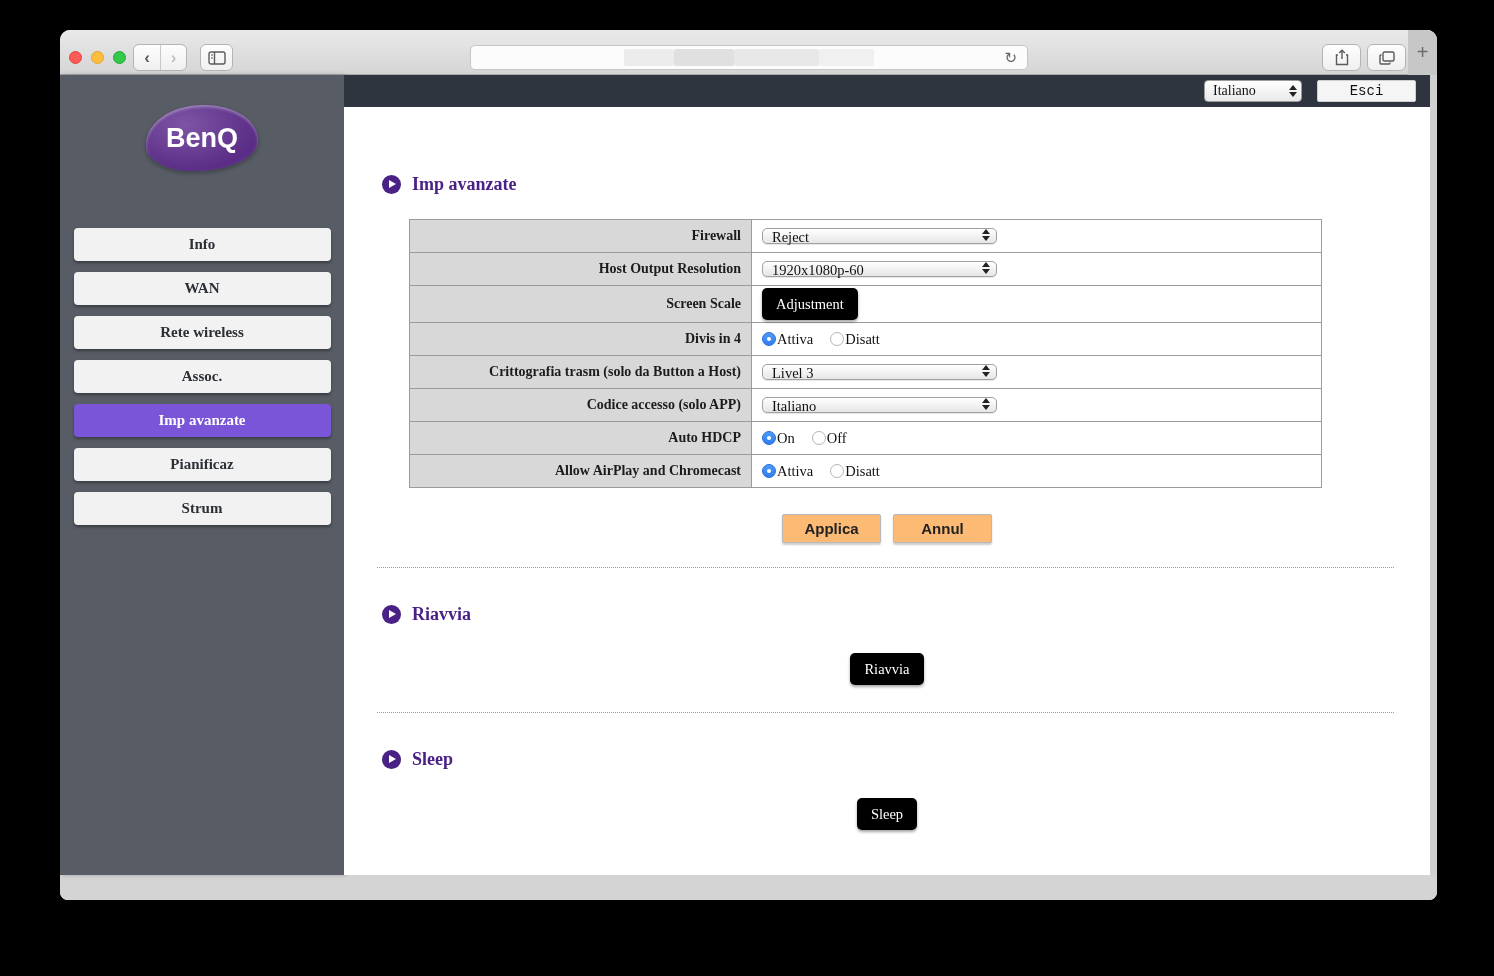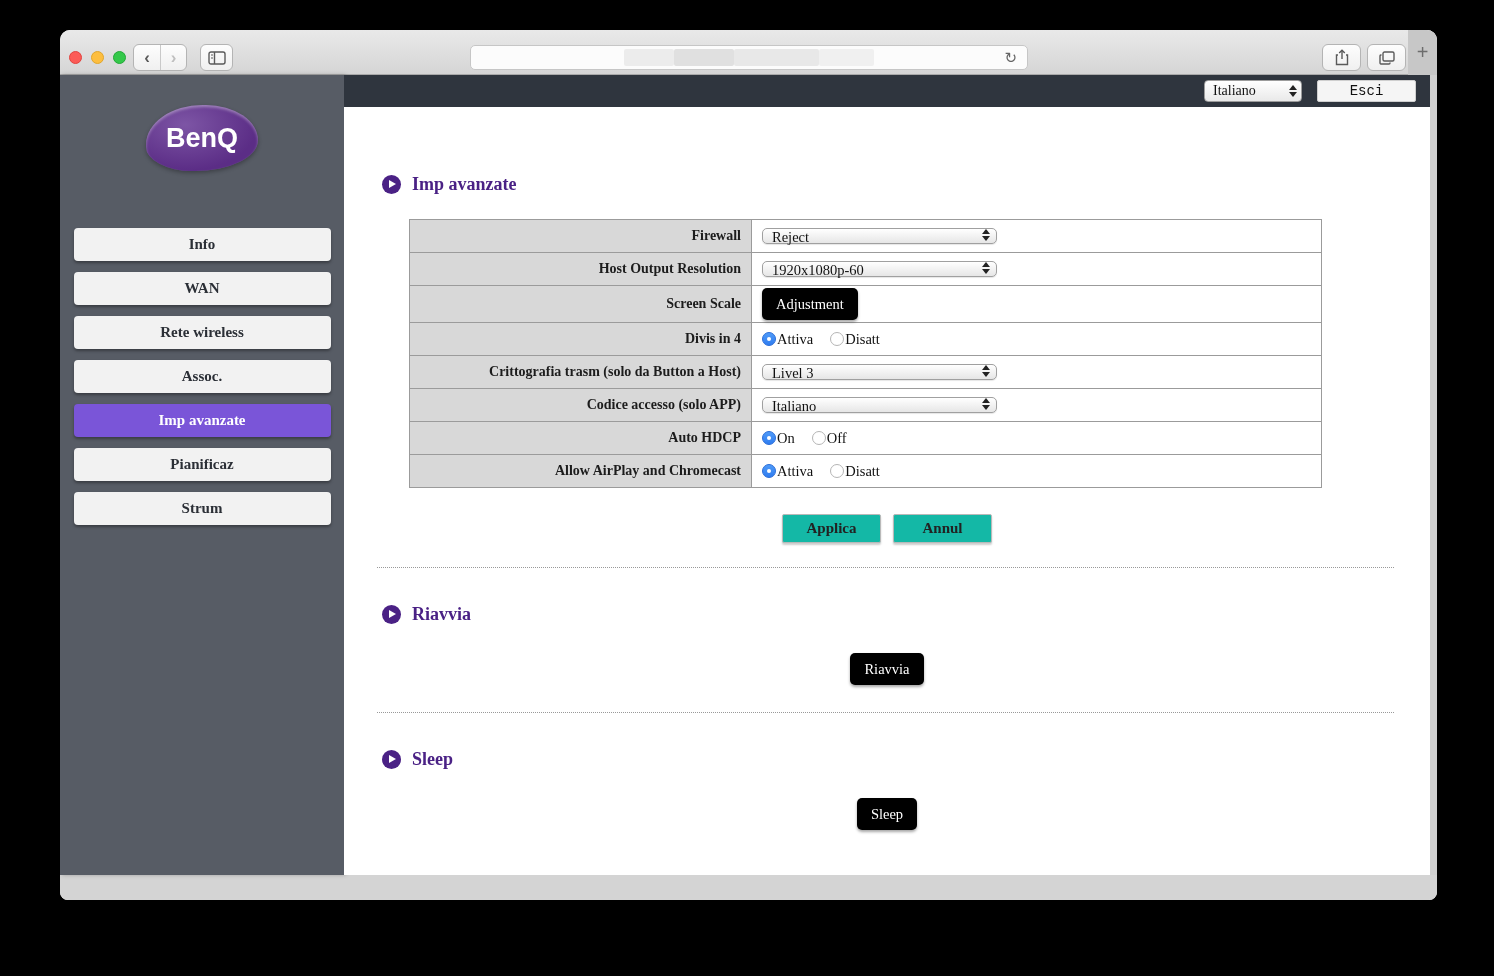--- a/index.html
+++ b/index.html
@@ -94,21 +94,21 @@
 
   .radio-group { display:flex; align-items:center; gap:17px; }
   .radio-opt { display:flex; align-items:center; gap:1px; font-size:14.5px; color:#111; cursor:pointer; }
   .radio { width:14px; height:14px; border-radius:50%; background:#fff; border:1px solid #b5b5b5; position:relative; }
   .radio.sel { background:linear-gradient(#4f9bf8,#2f7df0); border:1px solid #2e6fd8; }
   .radio.sel::after { content:""; position:absolute; left:4px; top:4px; width:4px; height:4px;
                       border-radius:50%; background:#fff; }
 
   .btnrow { margin-top:26px; width:1086px; text-align:center; }
   .gray-btn { display:inline-flex; align-items:center; justify-content:center; width:99px; height:29px;
-              background:#14b8a6; border:1px solid #b9b9b9; border-radius:2px; font-family:Liberation Serif, serif;
+              background:#fdba74; border:1px solid #b9b9b9; border-radius:2px; font-family:Liberation Sans, sans-serif;
               font-weight:bold; font-size:15px; color:#222; cursor:pointer; box-shadow:0 2px 2px rgba(0,0,0,.2); }
   .gray-btn + .gray-btn { margin-left:8px; }
 
   .dotted { margin:0 0 0 33px; width:1017px; border-top:1px dotted #999; }
   .d1 { margin-top:24px; }
   .d2 { margin-top:27px; }
   .h-riavvia, .h-sleep { margin-top:36px; }
   .center-btn { margin-top:28px; width:1086px; text-align:center; }
 
   

